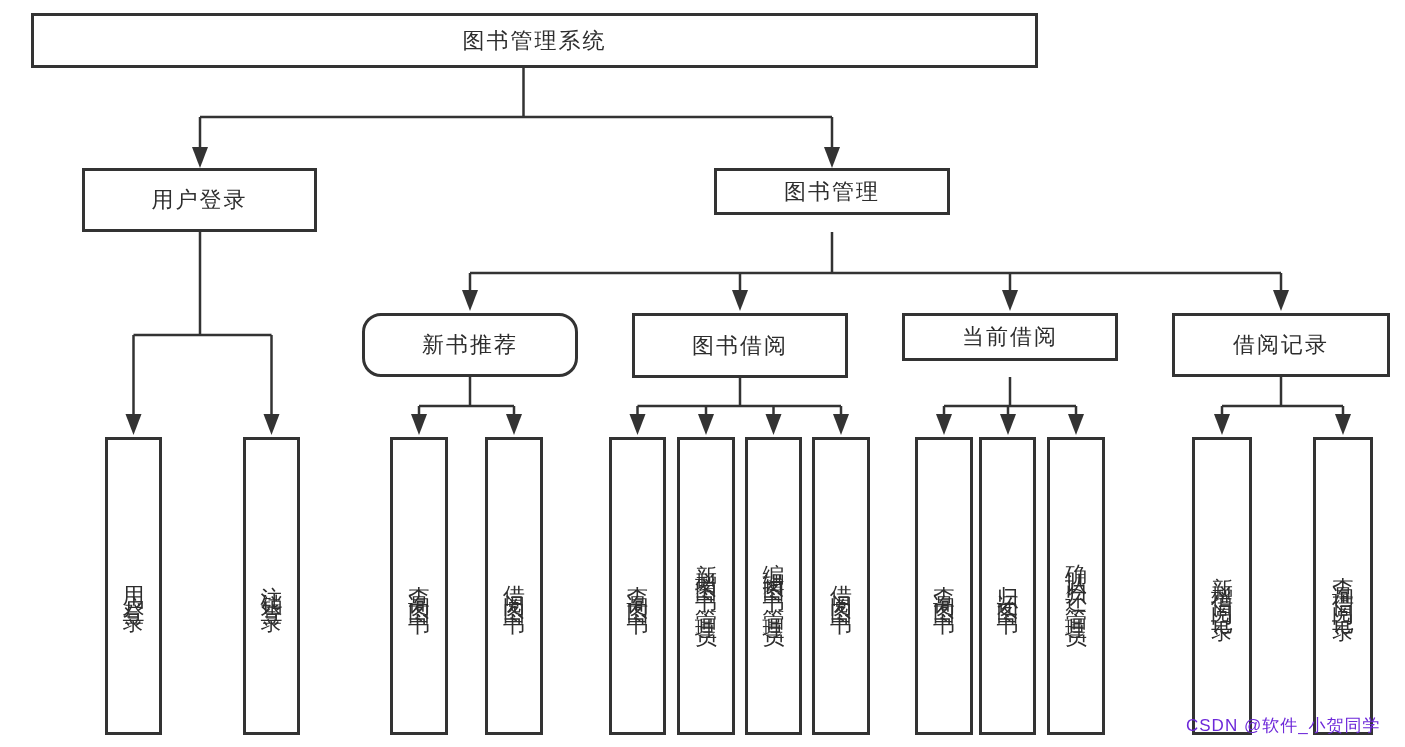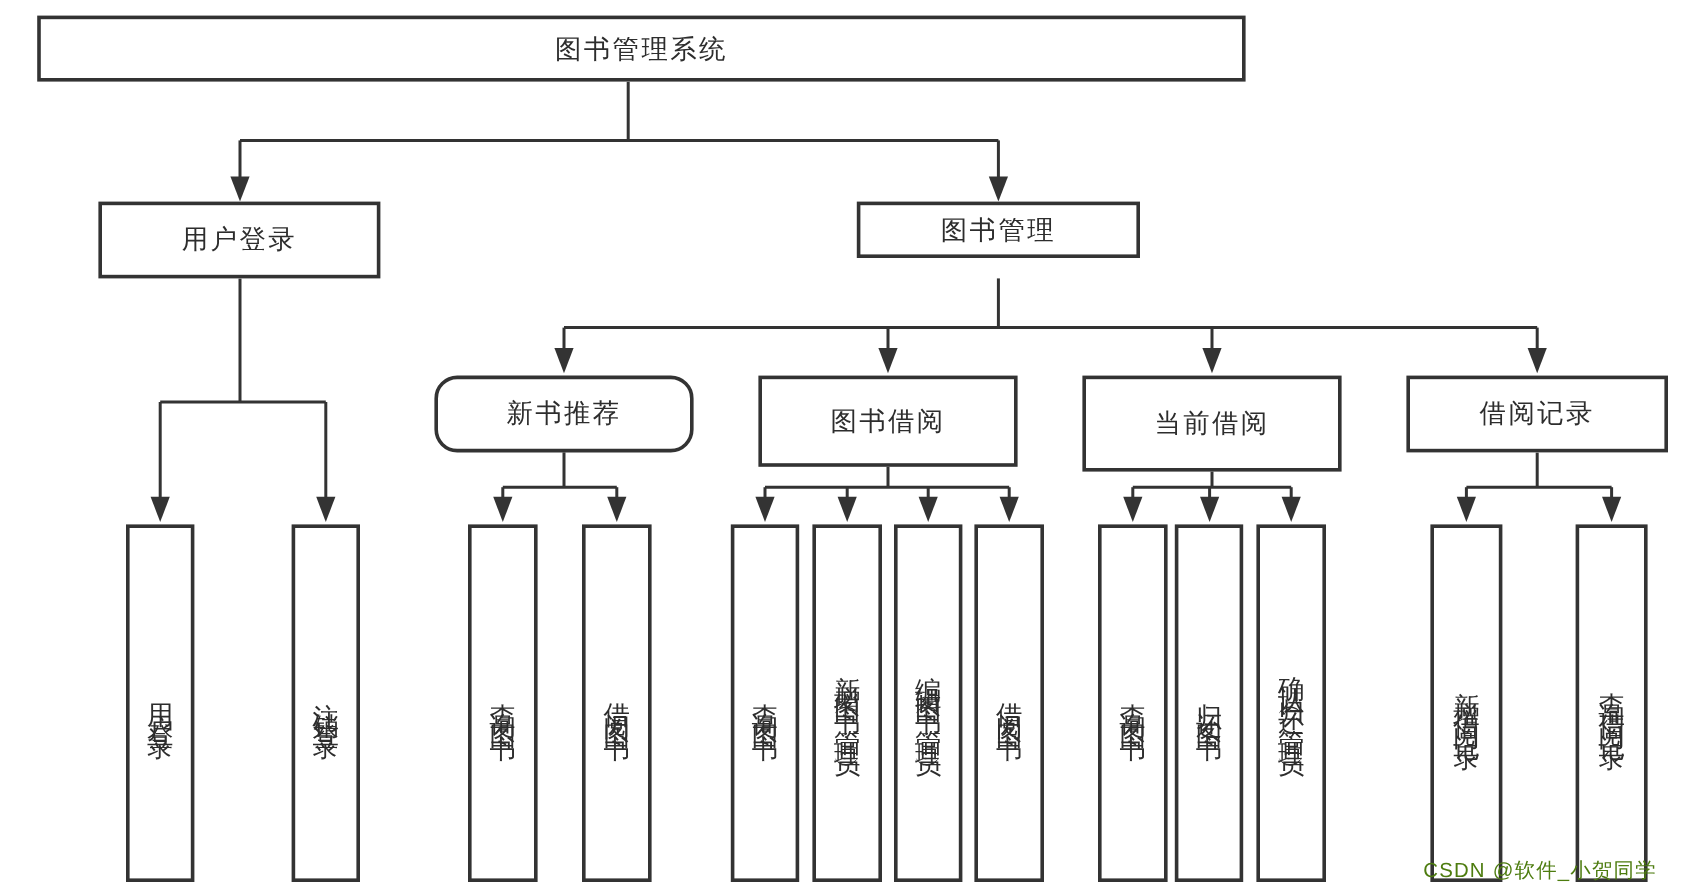--- a/index.html
+++ b/index.html
@@ -31,21 +31,21 @@
     font-size: 22px;
     letter-spacing: 9px;
     line-height: 1;
   }
   .watermark {
     position: absolute;
     left: 1186px;
     top: 714px;
     font-size: 17px;
     letter-spacing: 1px;
-    color: #4d7c0f;
+    color: #6d28d9;
     z-index: 5;
     white-space: nowrap;
   }
 </style>
 </head>
 <body>
 
 <div class="stage">
 
   <svg class="edges" id="edges" width="1405" height="747" viewBox="0 0 1405 747">
@@ -102,22 +102,22 @@
       <line x1="1343" y1="406" x2="1343" y2="419" stroke="#333333" stroke-width="2.5"></line>
       <polygon points="1335,414 1351,414 1343,435" fill="#333333"></polygon>
     </svg>
 
   <div class="box hbox" style="left:20px; top:13px; width:1007px; height:55px;margin-left:11px;">图书管理系统</div>
 
   <div class="box hbox" style="left:82px; top:168px; width:235px; height:64px;">用户登录</div>
   <div class="box hbox" style="left:714px; top:168px; width:236px; height:47px;">图书管理</div>
 
   <div class="box hbox" style="left:362px; top:313px; width:216px; height:64px;border-radius:19px;">新书推荐</div>
-  <div class="box hbox" style="left:632px; top:313px; width:216px; height:76px;">图书借阅</div>
-  <div class="box hbox" style="left:902px; top:313px; width:216px; height:80px;">当前借阅</div>
+  <div class="box hbox" style="left:632px; top:313px; width:216px; height:65px;">图书借阅</div>
+  <div class="box hbox" style="left:902px; top:313px; width:216px; height:48px;">当前借阅</div>
   <div class="box hbox" style="left:1172px; top:313px; width:218px; height:64px;">借阅记录</div>
 
   <div class="box vbox" style="left:105px; top:437px; width:57px; height:298px;">用户登录</div>
   <div class="box vbox" style="left:243px; top:437px; width:57px; height:298px;">注销登录</div>
 
   <div class="box vbox" style="left:390px; top:437px; width:58px; height:298px;">查询图书</div>
   <div class="box vbox" style="left:485px; top:437px; width:58px; height:298px;">借阅图书</div>
 
   <div class="box vbox" style="left:609px; top:437px; width:57px; height:298px;">查询图书</div>
   <div class="box vbox" style="left:677px; top:437px; width:58px; height:298px;">新增图书（管理员）</div>

